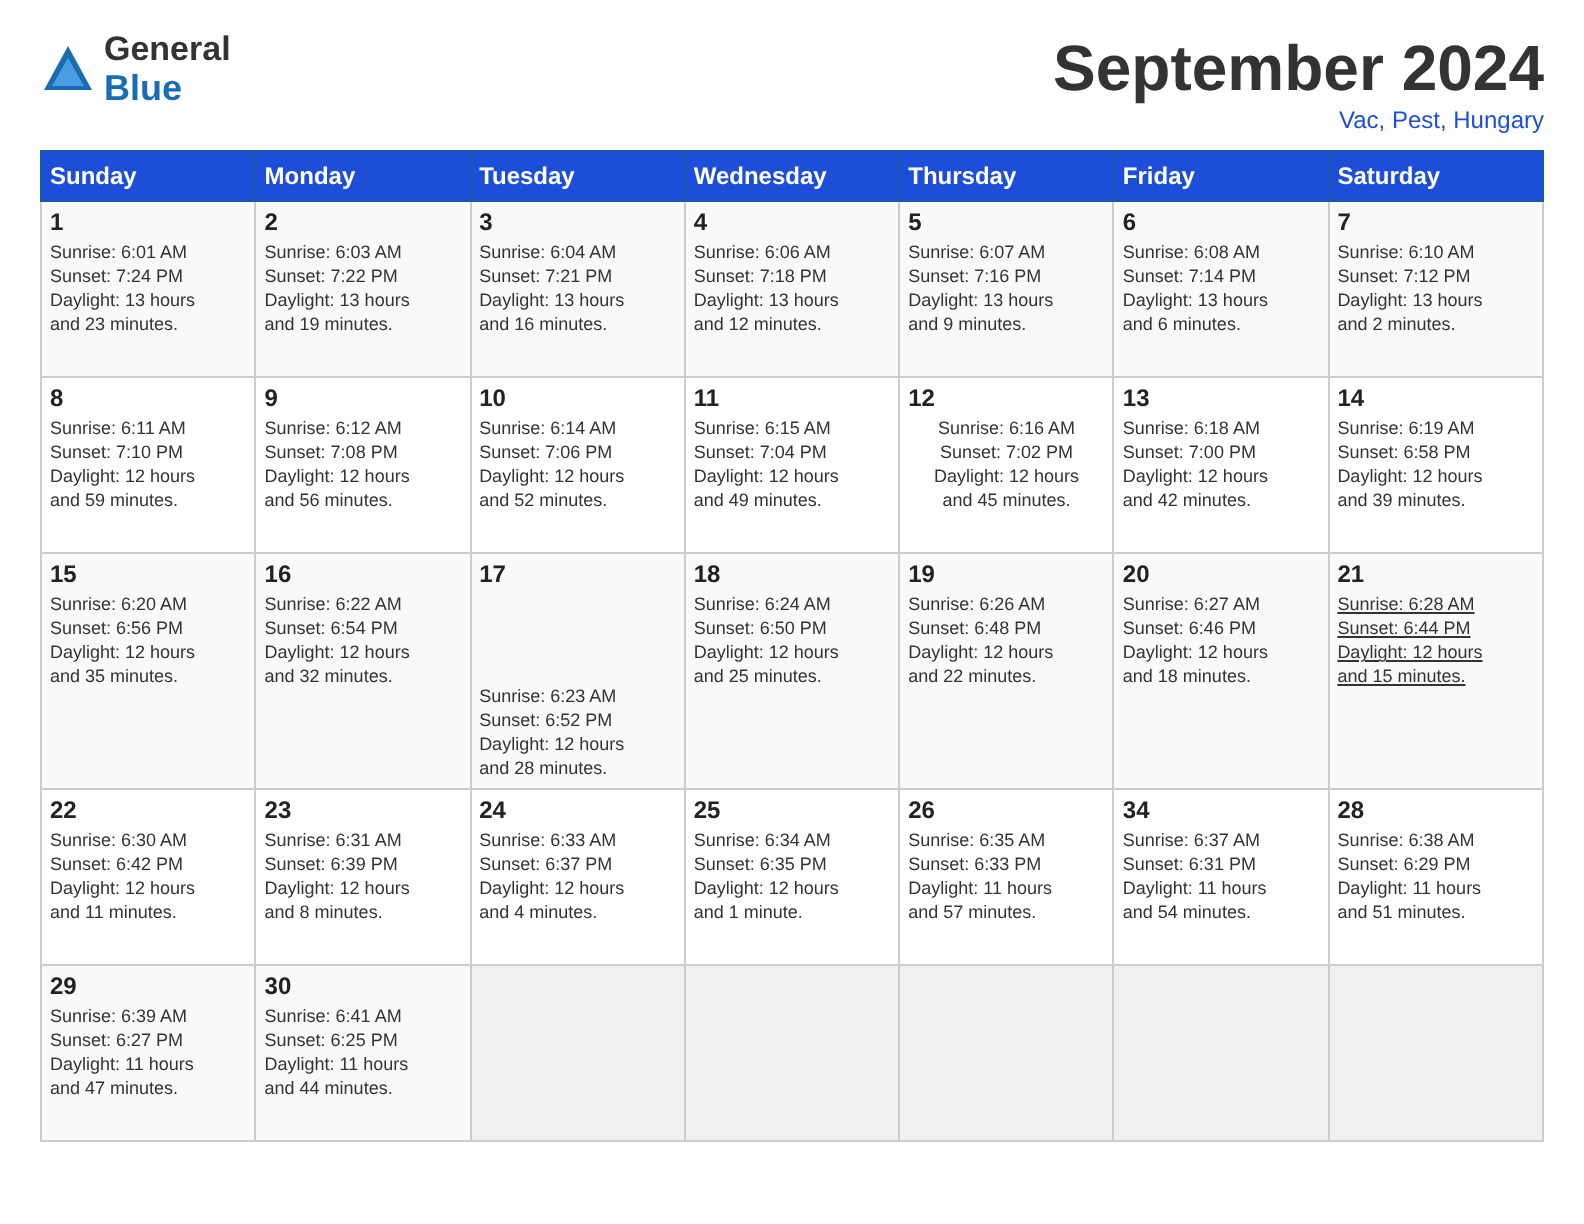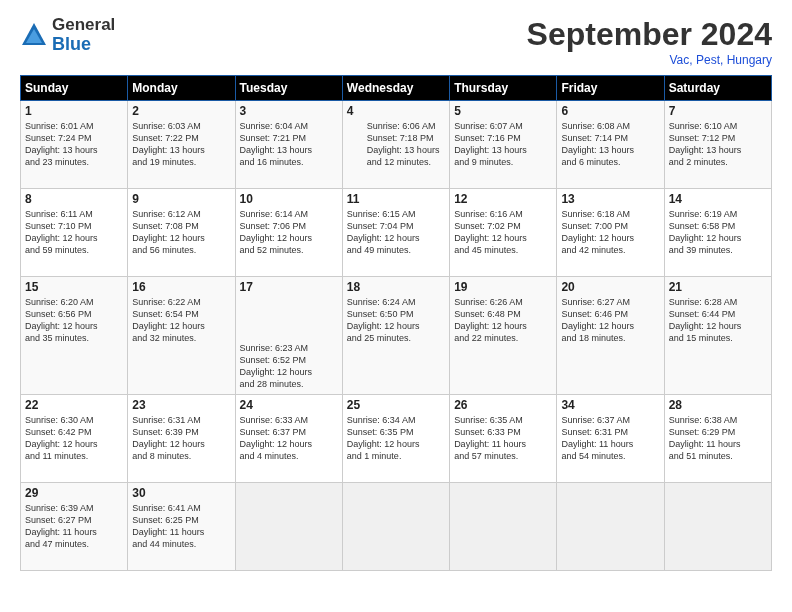--- a/index.html
+++ b/index.html
@@ -57,21 +57,21 @@
     .subtitle {
       font-size: 12px;
       color: #1d4ed8;
     }
     table {
       width: 100%;
       border-collapse: collapse;
       table-layout: fixed;
     }
     thead tr th {
-      background: #000000;
+      background: #1d4ed8;
       color: #fff;
       font-size: 12px;
       font-weight: bold;
       padding: 5px 4px;
       text-align: left;
       border: 1px solid #1a5aa5;
     }
     tbody tr td {
       vertical-align: top;
       border: 1px solid #ccc;
@@ -151,21 +151,21 @@
           </td>
           <td>
             <span class="day-num">3</span>
             <div class="day-info" style="white-space: pre-line;">Sunrise: 6:04 AM
 Sunset: 7:21 PM
 Daylight: 13 hours
 and 16 minutes.</div>
           </td>
           <td>
             <span class="day-num">4</span>
-            <div class="day-info" style="white-space: pre-line; margin-left: 20px;">Sunrise: 6:06 AM
+            <div class="day-info" style="white-space: pre-line;">Sunrise: 6:06 AM
 Sunset: 7:18 PM
 Daylight: 13 hours
 and 12 minutes.</div>
           </td>
           <td>
             <span class="day-num">5</span>
             <div class="day-info" style="white-space: pre-line;">Sunrise: 6:07 AM
 Sunset: 7:16 PM
 Daylight: 13 hours
 and 9 minutes.</div>
@@ -209,21 +209,21 @@
           </td>
           <td>
             <span class="day-num">11</span>
             <div class="day-info" style="white-space: pre-line;">Sunrise: 6:15 AM
 Sunset: 7:04 PM
 Daylight: 12 hours
 and 49 minutes.</div>
           </td>
           <td>
             <span class="day-num">12</span>
-            <div class="day-info" style="white-space: pre-line;">Sunrise: 6:16 AM
+            <div class="day-info" style="white-space: pre-line; text-align: center;">Sunrise: 6:16 AM
 Sunset: 7:02 PM
 Daylight: 12 hours
 and 45 minutes.</div>
           </td>
           <td>
             <span class="day-num">13</span>
             <div class="day-info" style="white-space: pre-line;">Sunrise: 6:18 AM
 Sunset: 7:00 PM
 Daylight: 12 hours
 and 42 minutes.</div>
@@ -274,21 +274,21 @@
           </td>
           <td>
             <span class="day-num">20</span>
             <div class="day-info" style="white-space: pre-line;">Sunrise: 6:27 AM
 Sunset: 6:46 PM
 Daylight: 12 hours
 and 18 minutes.</div>
           </td>
           <td>
             <span class="day-num">21</span>
-            <div class="day-info" style="white-space: pre-line;">Sunrise: 6:28 AM
+            <div class="day-info" style="white-space: pre-line; text-decoration: underline;">Sunrise: 6:28 AM
 Sunset: 6:44 PM
 Daylight: 12 hours
 and 15 minutes.</div>
           </td>
         </tr>
         <tr>
           <td>
             <span class="day-num">22</span>
             <div class="day-info" style="white-space: pre-line;">Sunrise: 6:30 AM
 Sunset: 6:42 PM

